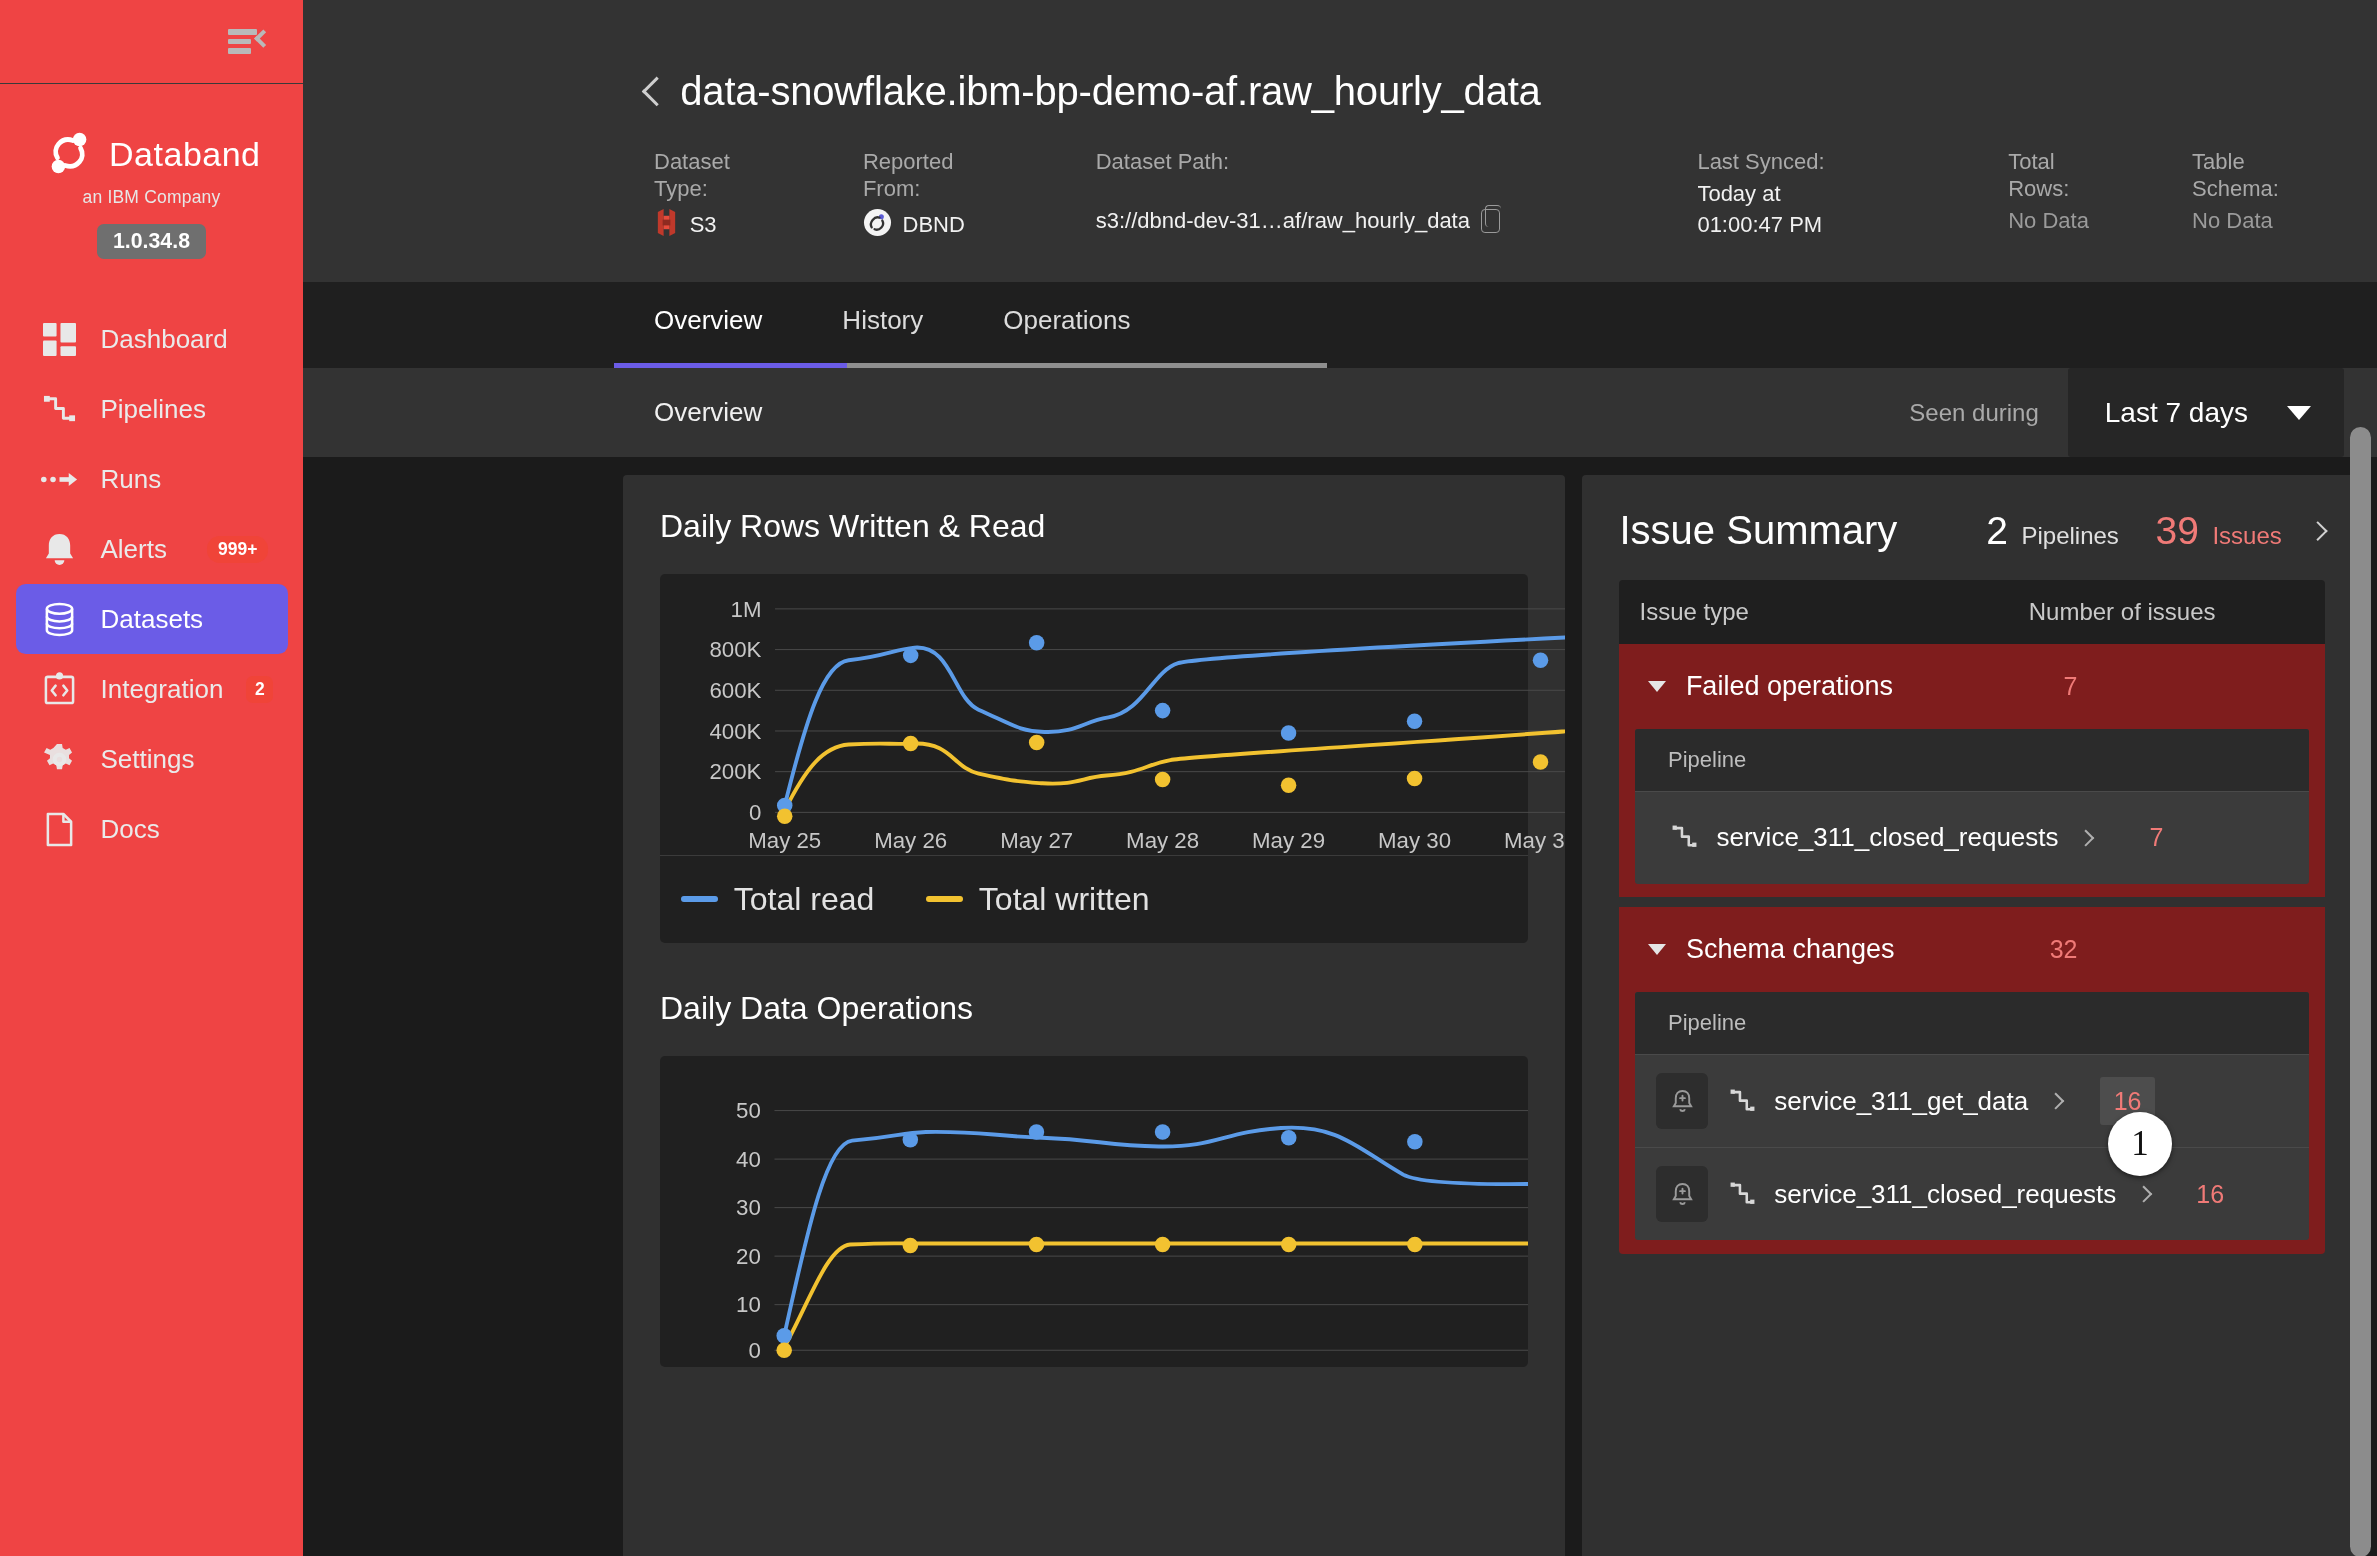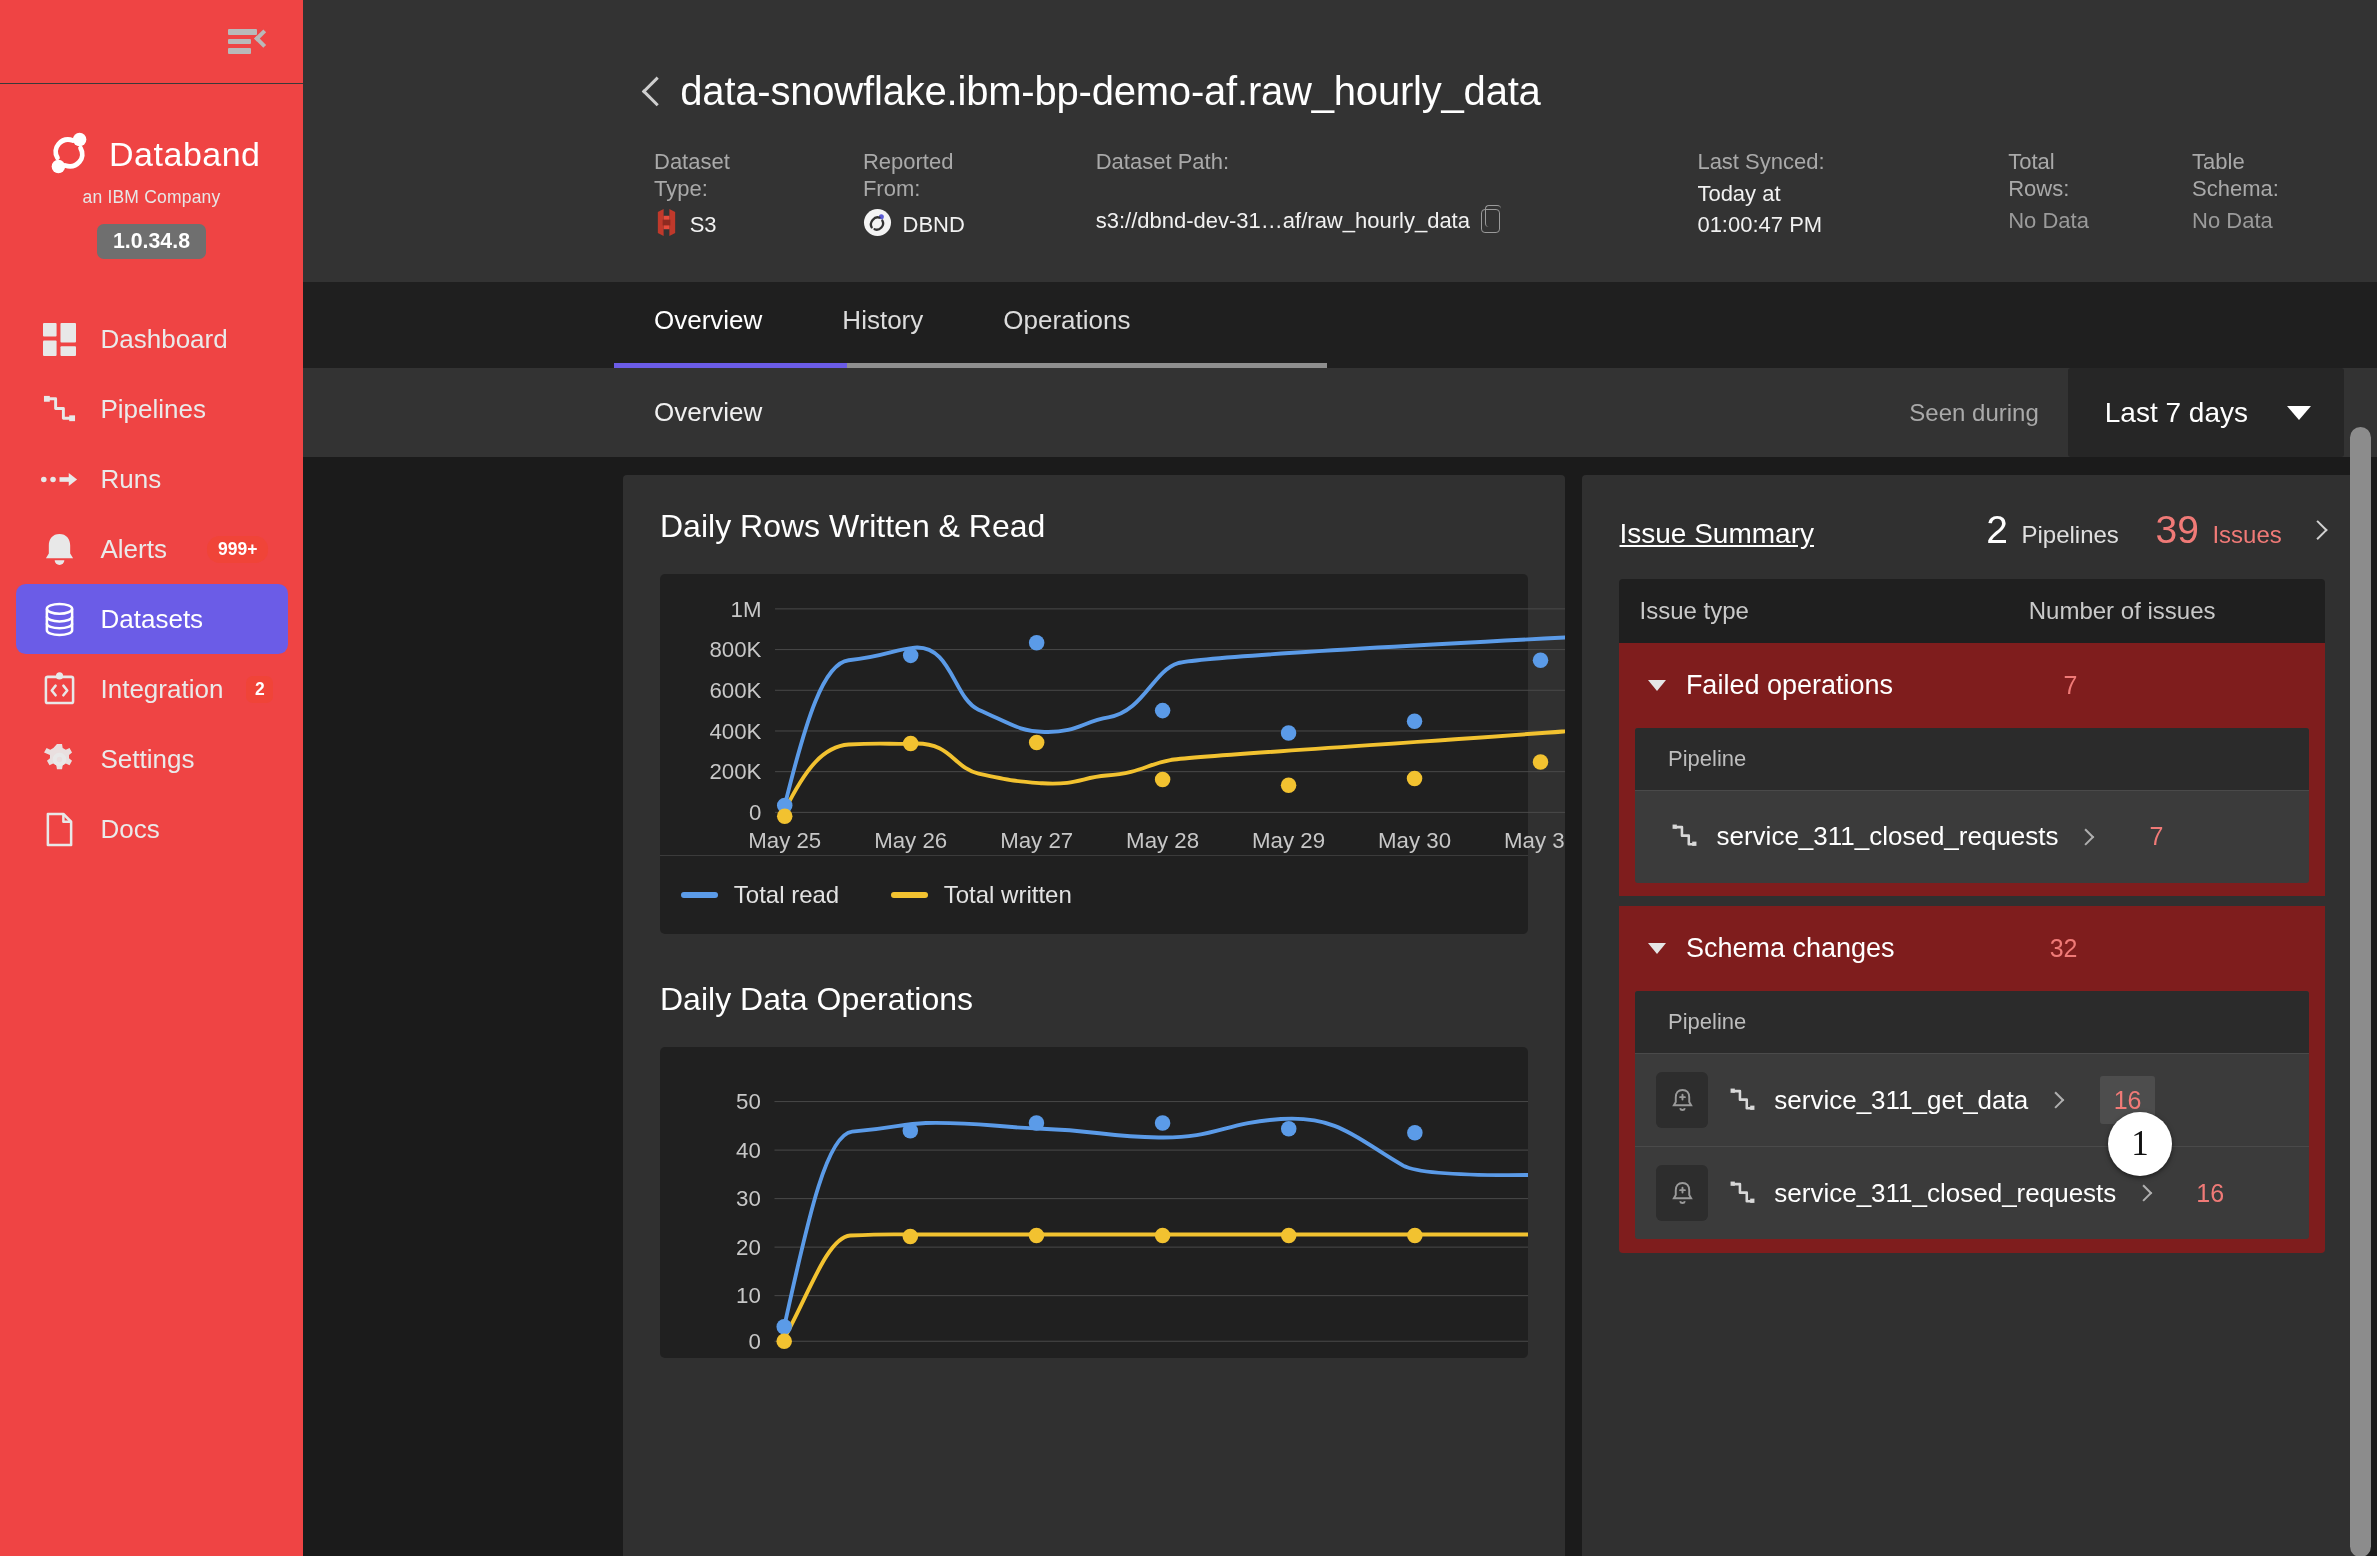--- a/index.html
+++ b/index.html
@@ -114,25 +114,25 @@
   .content { display: flex; gap: 17.5px; padding: 17.5px 15.5px 0 320px; background: #1b1b1b; height: 1155px;}
   .col-left { width: 1118px; background: #303030; border-radius: 3.9px; padding: 33px 37px 0 37px; overflow: hidden;}
   .col-right { width: 922px; background: #303030; border-radius: 3.9px; padding: 33px 37px 0 37px; }
 
   .card-title { font-size: 32px; color: #fff; font-weight: 400; margin-bottom: 29px;}
   .chart-box { background: #202020; border-radius: 4.9px; padding: 0; }
 
   .legend { display: flex; gap: 52px; padding: 25px 21.3px 25px 21.3px; border-top: 1px solid #3b3b3b; }
   .legend-item { display: flex; align-items: center; gap: 15.5px; }
   .legend-swatch { width: 37px; height: 5.8px; border-radius: 2.9px; }
-  .legend-text { font-size: 24px; color: #e2e2e2; }
+  .legend-text { font-size: 32px; color: #e2e2e2; }
 
   
   .issue-head { display: flex; align-items: baseline; }
-  .issue-title { font-size: 28px; color: #fff; text-decoration: underline; }
+  .issue-title { font-size: 40px; color: #fff; }
   .issue-stats { margin-left: auto; display: flex; align-items: baseline; gap: 13.6px; }
   .stat-num { font-size: 39px; color: #fff; font-weight: 300; }
   .stat-num.red { color: #f07a77; }
   .stat-lbl { font-size: 24px; color: #e0e0e0; }
   .stat-lbl.red { color: #f07a77; }
   .stat-chev { width: 13.6px; height: 13.6px; border-top: 2.9px solid #d2d2d2; border-right: 2.9px solid #d2d2d2; transform: rotate(45deg); margin-left: 15.5px; align-self: center; cursor: pointer;}
 
   .issue-table { margin-top: 27px; border-radius: 3.9px; overflow: hidden; }
   .it-head { background: #1f1f1f; display: flex; align-items: center; height: 64px; padding: 0 20px; }
   .it-head .c1 { font-size: 24px; color: #c9c9c9; }

